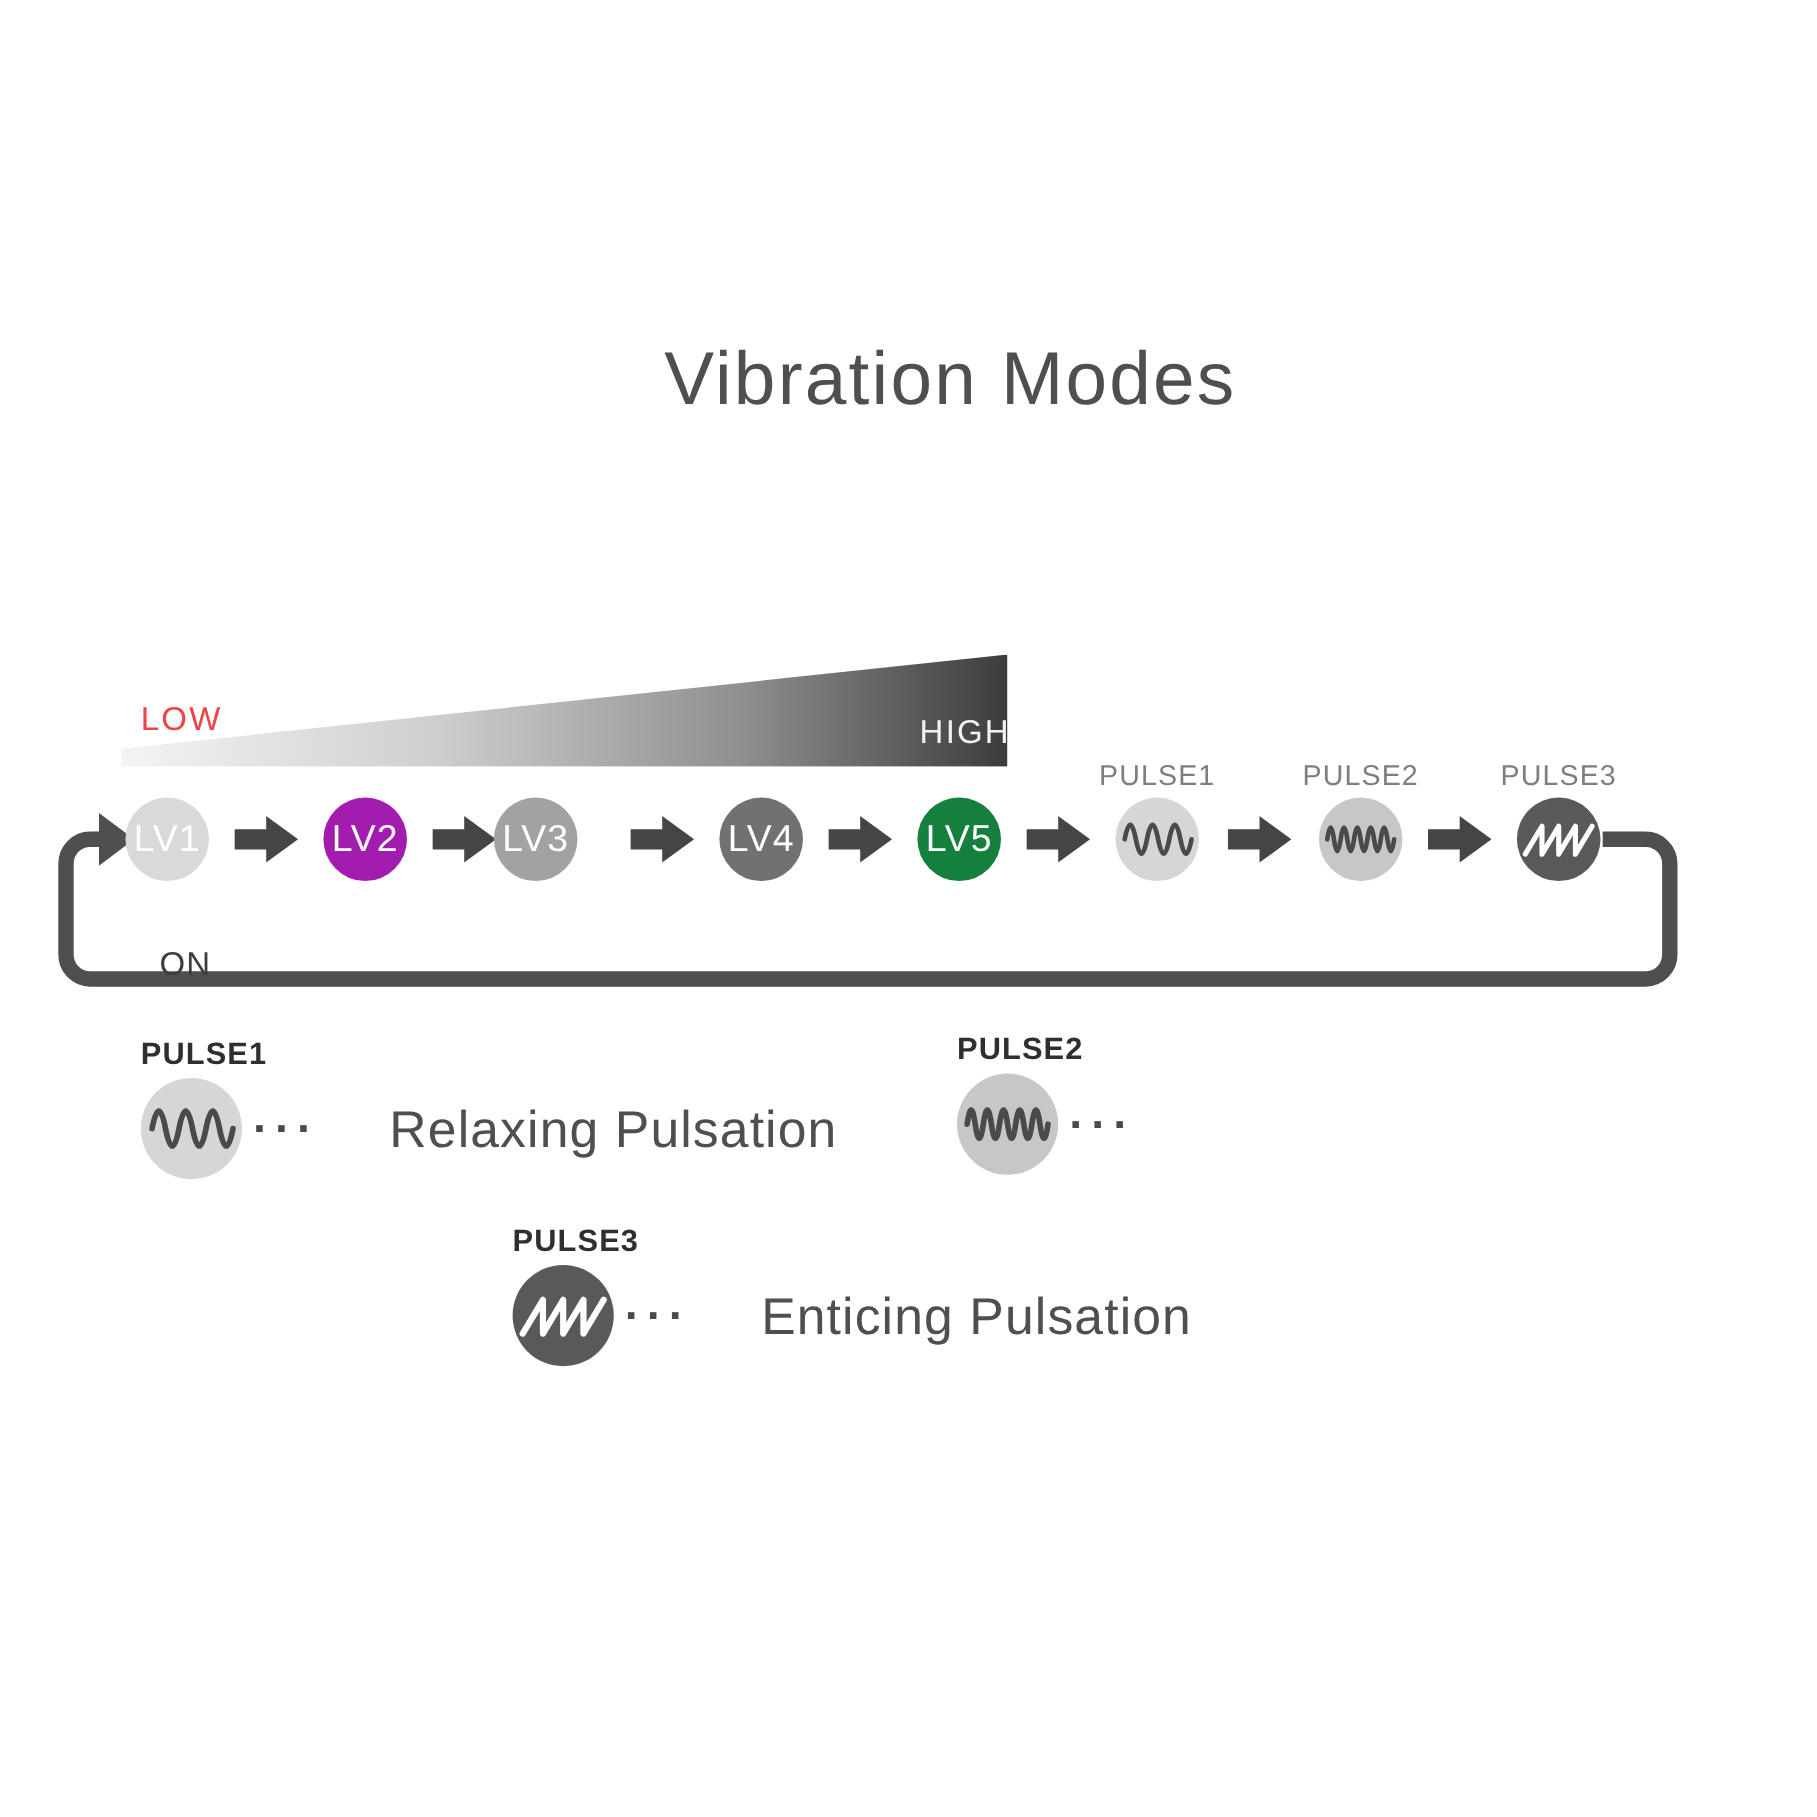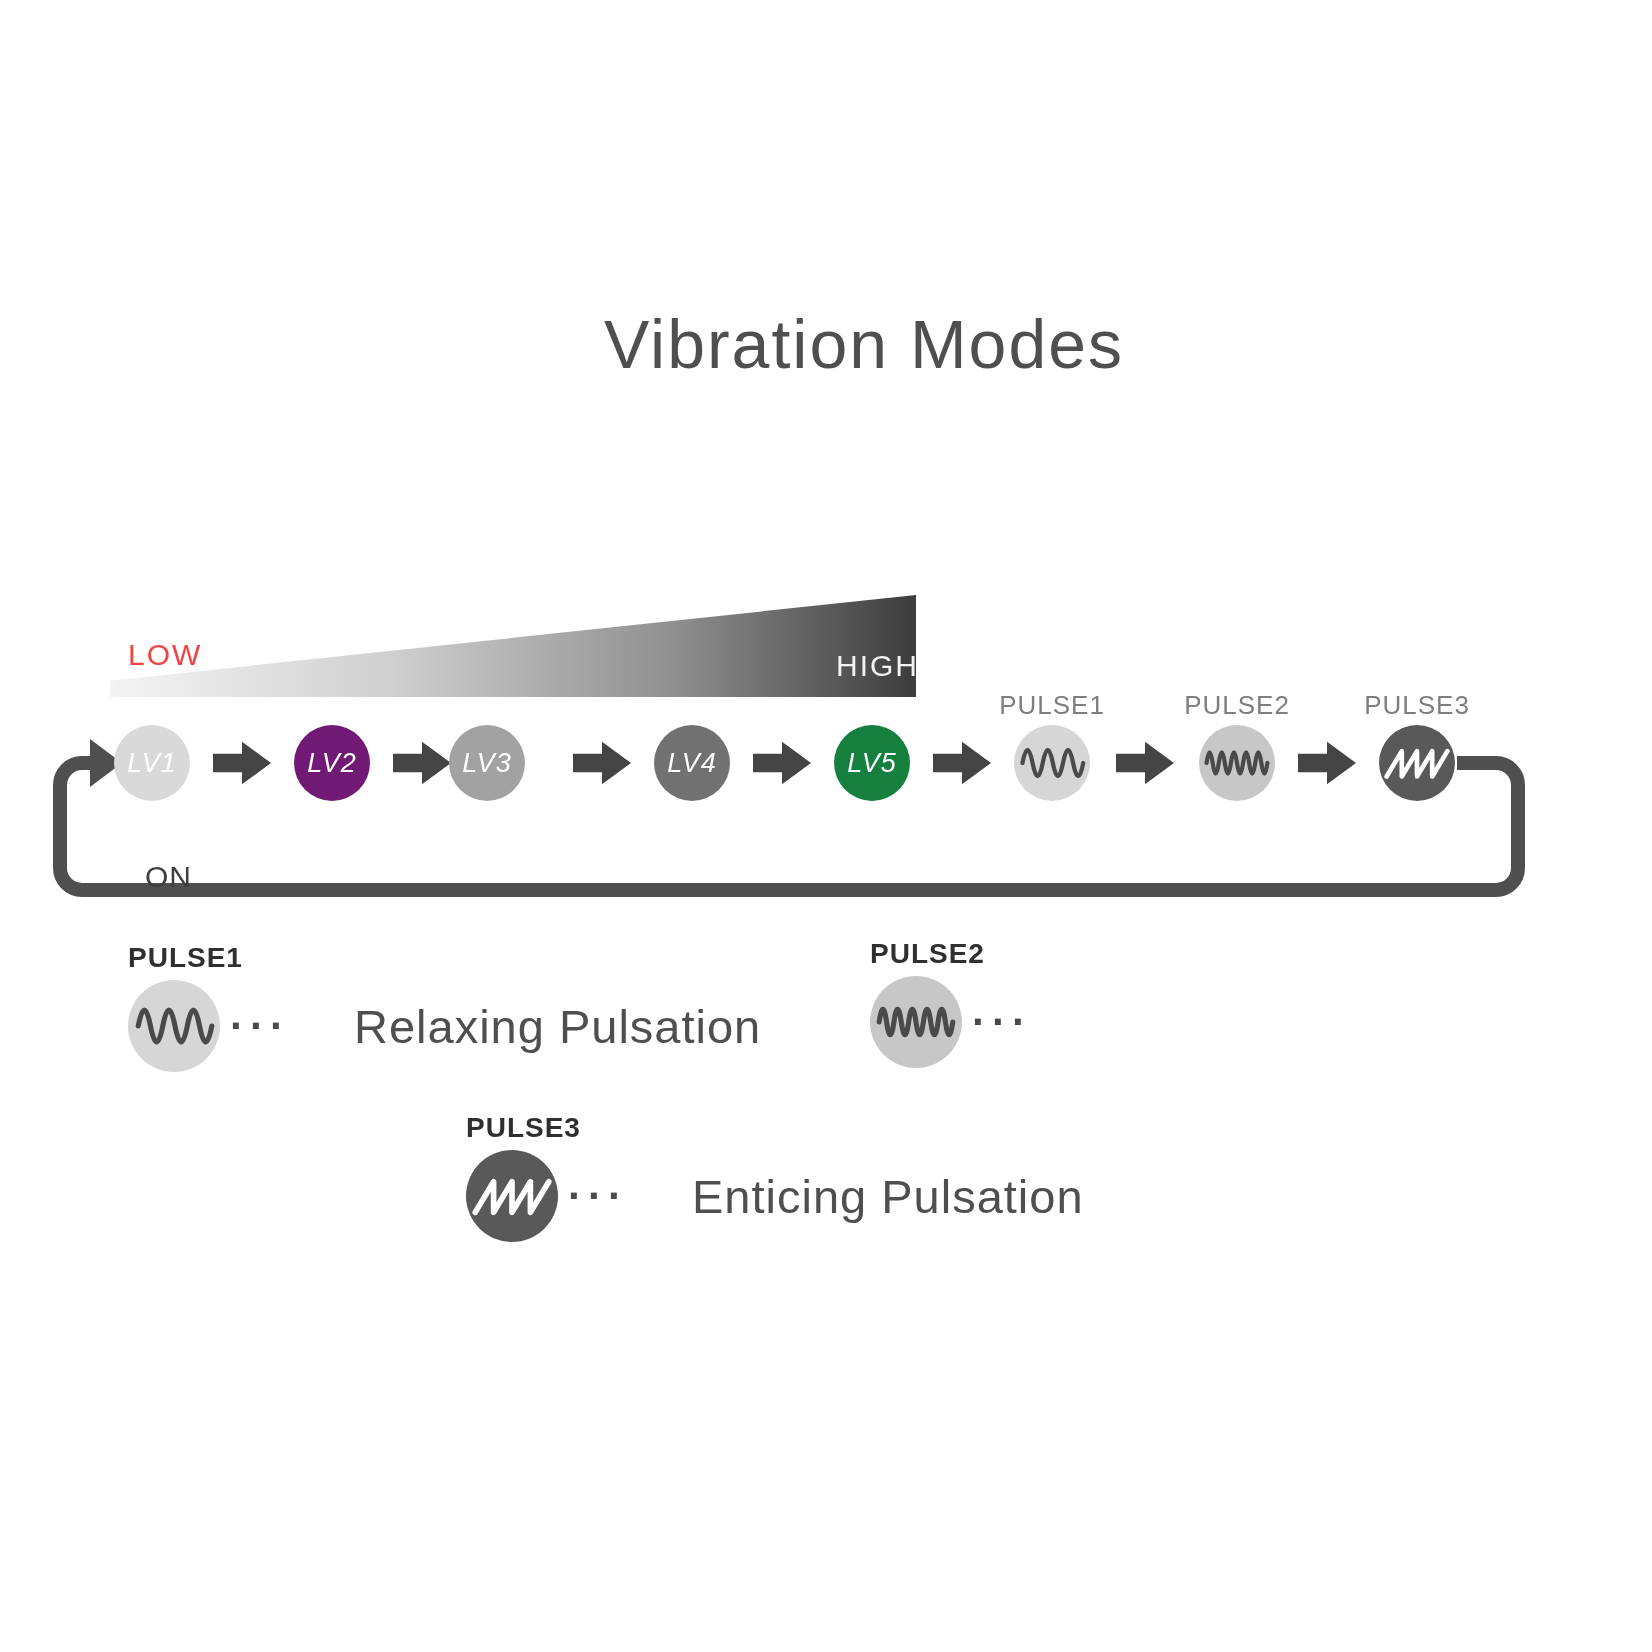--- a/index.html
+++ b/index.html
@@ -20,24 +20,24 @@
   }
   .scale-label{position:absolute;font-size:30px;letter-spacing:2px;}
   .low-label{left:128px;top:638px;color:#ef4444;}
   .high-label{left:836px;top:638px;color:#f2f2f2;margin-top:11px;}
   .on-label{position:absolute;left:112px;top:860px;width:80px;text-align:right;
     font-size:30px;color:#3d3d3d;letter-spacing:1px;}
   
   .circle{
     position:absolute;top:725px;width:76px;height:76px;border-radius:50%;
     display:flex;align-items:center;justify-content:center;
-    color:#ffffff;font-size:27px;letter-spacing:1px;font-style:italic;
+    color:#ffffff;font-size:34px;letter-spacing:1px;
   }
   .lv1{left:114px;background:#d9d9d9;}
-  .lv2{left:294px;background:#701a75;text-align:center;}
+  .lv2{left:294px;background:#a21caf;text-align:center;}
   .lv3{left:449px;background:#a2a2a2;justify-content:center;}
   .lv4{left:654px;background:#717171;}
   .lv5{left:834px;background:#15803d;}
   .p1{left:1014px;background:#d6d6d6;}
   .p2{left:1199px;background:#c7c7c7;}
   .p3{left:1379px;background:#595959;}
   .circle svg{width:100%;height:100%;display:block;}
   
   .flow-arrow{
     position:absolute;top:740px;width:58px;height:46px;background:#454545;

